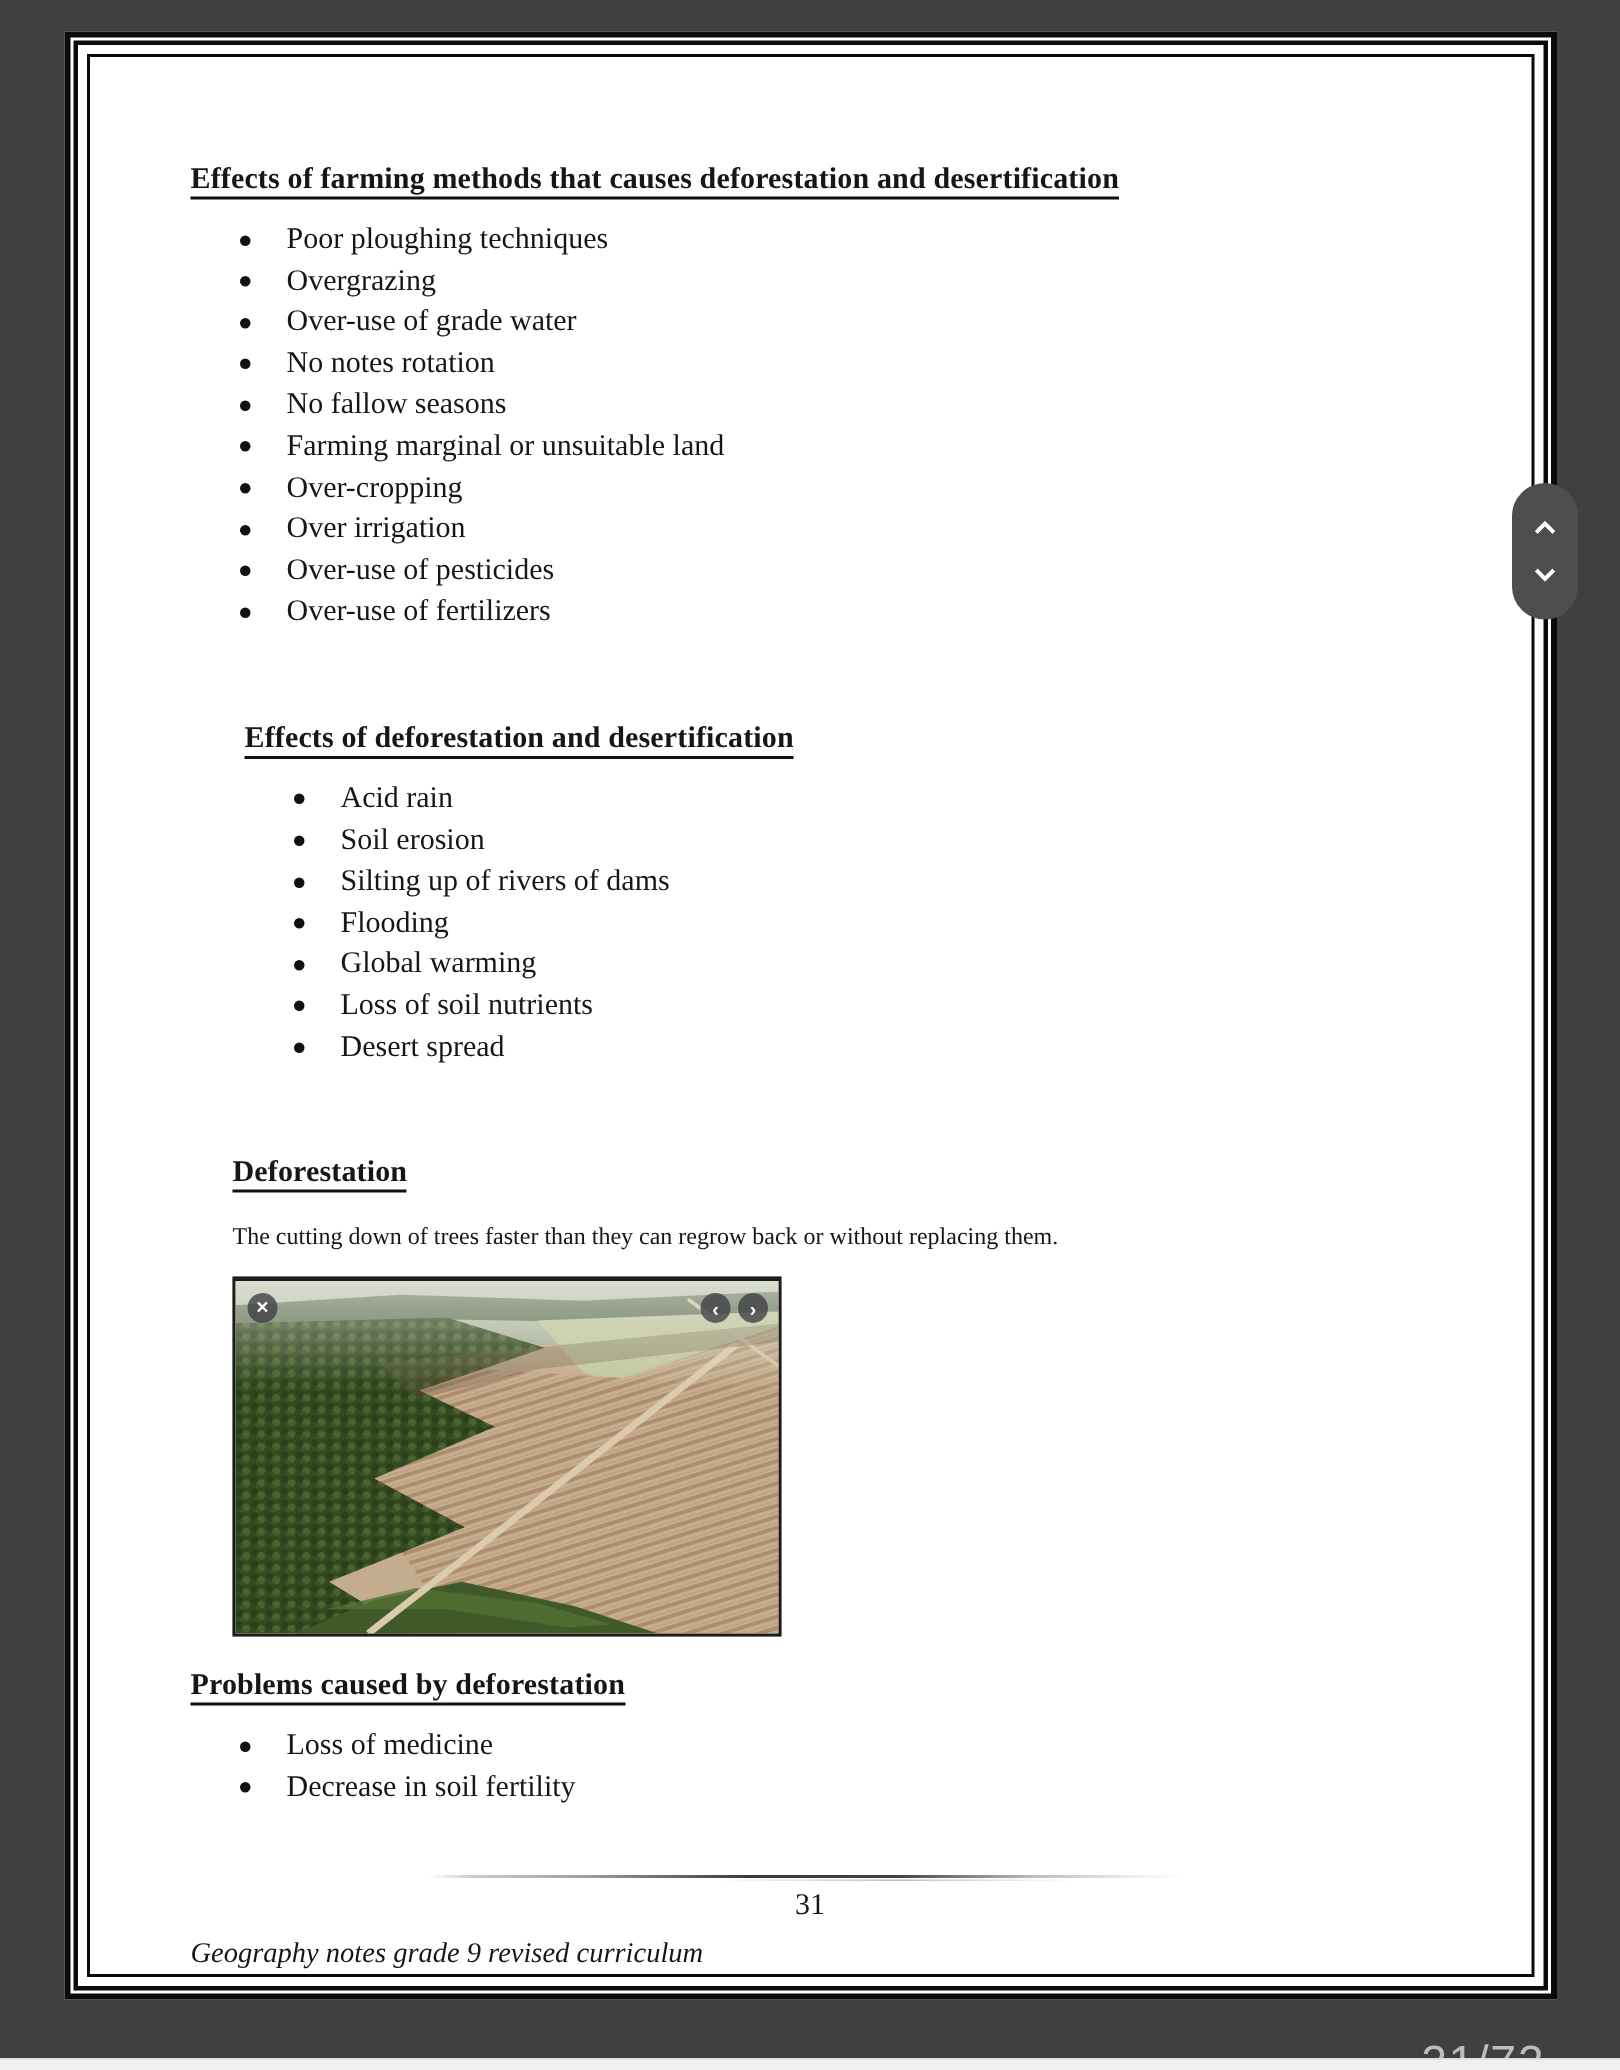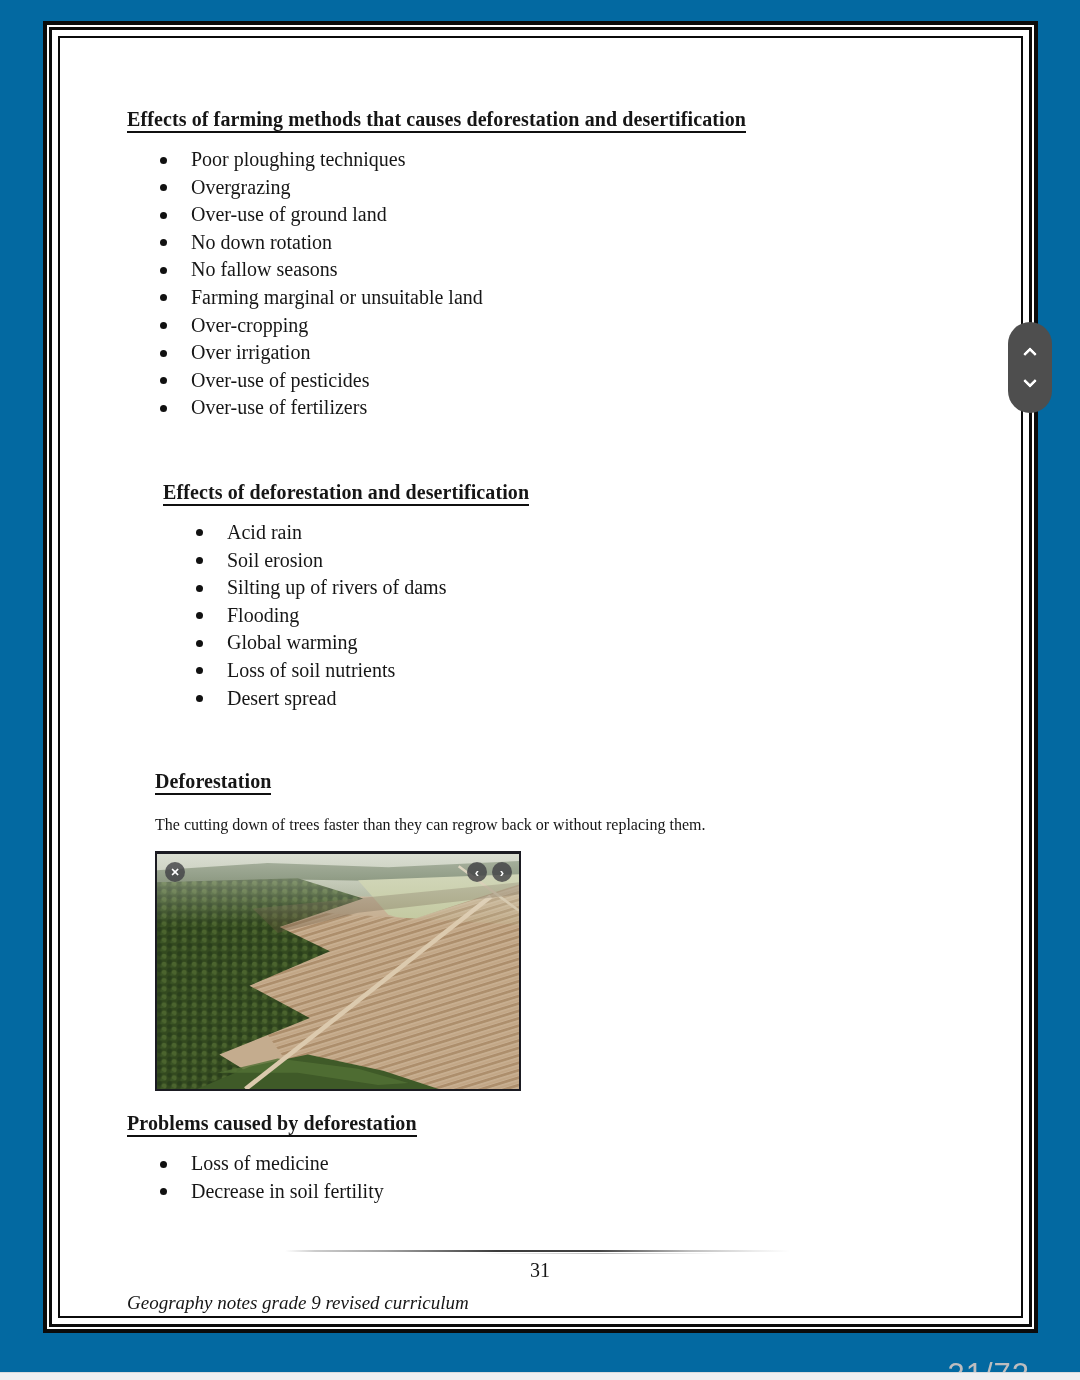--- a/index.html
+++ b/index.html
@@ -1,18 +1,18 @@
 <!DOCTYPE html>
 <html><head>
 <meta charset="utf-8">
 <style>
   * { margin:0; padding:0; box-sizing:border-box; }
   html,body { width:1080px; height:1380px; }
   body { background:#ffffff; font-family:"Liberation Serif", serif; color:#161616; }
-  .canvas { position:relative; width:1080px; height:1380px; overflow:hidden; background:#0369a1; }
+  .canvas { position:relative; width:1080px; height:1380px; overflow:hidden; background:#404040; }
 
   
   .page-frame { position:absolute; left:43px; top:21px; width:995px; height:1312px;
                 border:4px solid #0b0b0b; padding:2px; background:#ffffff; }
   .frame-mid { width:100%; height:100%; border:3px solid #0b0b0b; padding:6px; }
   .frame-inner { width:100%; height:100%; border:2px solid #0b0b0b; background:#ffffff; }
 
   .content { width:100%; height:100%; padding:68px 40px 0 67px; overflow:hidden; }
 
   h2.doc-heading { font-size:20px; line-height:26px; font-weight:bold; letter-spacing:0.1px; }
@@ -76,22 +76,22 @@
     <div class="frame-mid">
       <div class="frame-inner">
         <div class="content">
 
           <section class="sec-farming">
             <h2 class="doc-heading"><span class="hu">Effects of farming methods that causes deforestation and desertification</span></h2>
             <ul class="doc-list">
 
             <li>Poor ploughing techniques</li>
                 <li>Overgrazing</li>
-                <li>Over-use of ground land</li>
-                <li>No down rotation</li>
+                <li>Over-use of grade water</li>
+                <li>No notes rotation</li>
                 <li>No fallow seasons</li>
                 <li>Farming marginal or unsuitable land</li>
                 <li>Over-cropping</li>
                 <li>Over irrigation</li>
                 <li>Over-use of pesticides</li>
                 <li>Over-use of fertilizers</li>
               </ul>
           </section>
 
           <section class="sec-effects">

